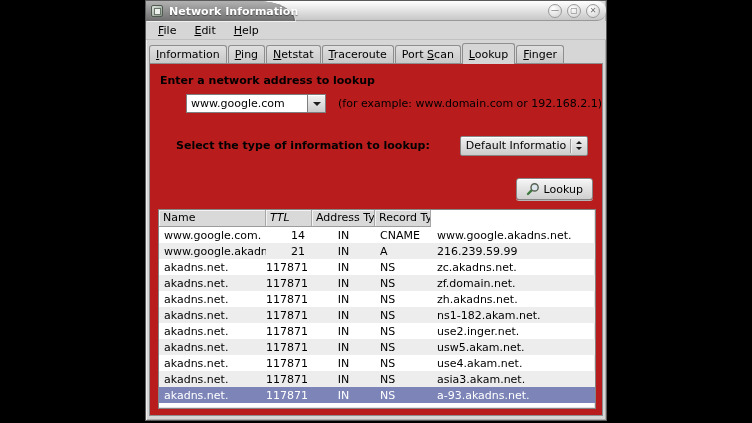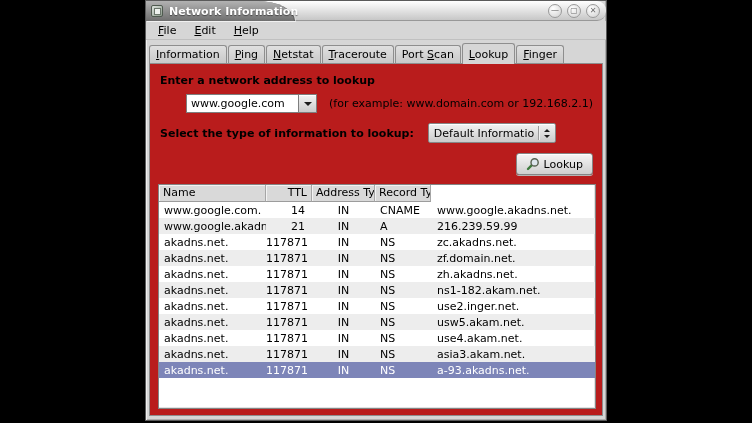--- a/index.html
+++ b/index.html
@@ -80,21 +80,21 @@
     margin: 0 3px; border: 1px solid #8e8e8e; background: #b91c1c;
     height: 353px; position: relative; z-index: 1;
     display: flex; flex-direction: column;
     padding: 8px 6px 6px 8px;
   }
   
   .form-label { font-weight: bold; margin: 2px 0 7px 2px; }
   .combo-row { display: flex; align-items: center; margin: 0 0 10px 28px; }
   .combo { display: flex; }
   .combo-entry {
-    width: 112px; height: 19px; background: #fff;
+    width: 121px; height: 19px; background: #fff;
     border: 1px solid #7e7e7e; border-right: none;
     padding: 0 4px; display: flex; align-items: center; white-space: nowrap; overflow: hidden;
   }
   .combo-btn {
     width: 19px; height: 19px;
     background: linear-gradient(#f3f3f3, #cbcbcb);
     border: 1px solid #7e7e7e;
     display: flex; align-items: center; justify-content: center;
     box-shadow: inset 0 1px 0 #fff;
   }
@@ -127,21 +127,21 @@
     box-shadow: inset -1px -1px 0 #e2e2e2;
   }
   .tbl-header { display: flex; height: 17px; flex: 0 0 auto; }
   .tbl-hcell {
     background: #d9d9d9;
     border-right: 1px solid #a6a6a6; border-bottom: 1px solid #9c9c9c;
     box-shadow: inset 1px 1px 0 #f3f3f3;
     padding: 1px 4px; white-space: nowrap; overflow: hidden; flex: 0 0 auto;
   }
   .tbl-hcell:nth-child(1) { width: 107px; }
-  .tbl-hcell:nth-child(2) { width: 46px; text-align: right; }
+  .tbl-hcell:nth-child(2) { width: 46px; text-align: left; font-style: italic; }
   .tbl-hcell:nth-child(3) { width: 63px; }
   .tbl-hcell:nth-child(4) { width: 56px; }
   .tbl-hcell:nth-child(5) { flex: 1; border-right: none; }
   .tbl-body { flex: 1; }
   .tbl-row { display: flex; height: 16px; align-items: center; }
   .tbl-row.stripe { background: var(--stripe, #ededed); }
   .tbl-row.selected { background: var(--sel, #7d85b8); color: #fff; }
   .tbl-cell { white-space: nowrap; overflow: hidden; flex: 0 0 auto; }
   .tbl-cell:nth-child(1) { width: 107px; padding-left: 5px; }
   .tbl-cell:nth-child(2) { width: 46px; text-align: right; padding-right: 7px; }
@@ -190,21 +190,21 @@
       <div class="combo">
         <div class="combo-entry">www.google.com</div>
         <div class="combo-btn">
           <div class="arrow-down"></div>
         </div>
       </div>
       <div class="hint">(for example: www.domain.com or 192.168.2.1)</div>
     </div>
 
     <div class="type-row">
-      <div class="form-label" style="margin:0;">Select the type of information to lookup:</div>
+      <div class="form-label" style="margin:16px;">Select the type of information to lookup:</div>
       <div class="option-menu">
         <span class="option-text">Default Information</span>
         <span class="option-sep"></span>
         <span>
           <div class="arrow-up small"></div>
           <div class="arrow-down small"></div>
         </span>
       </div>
     </div>
 

